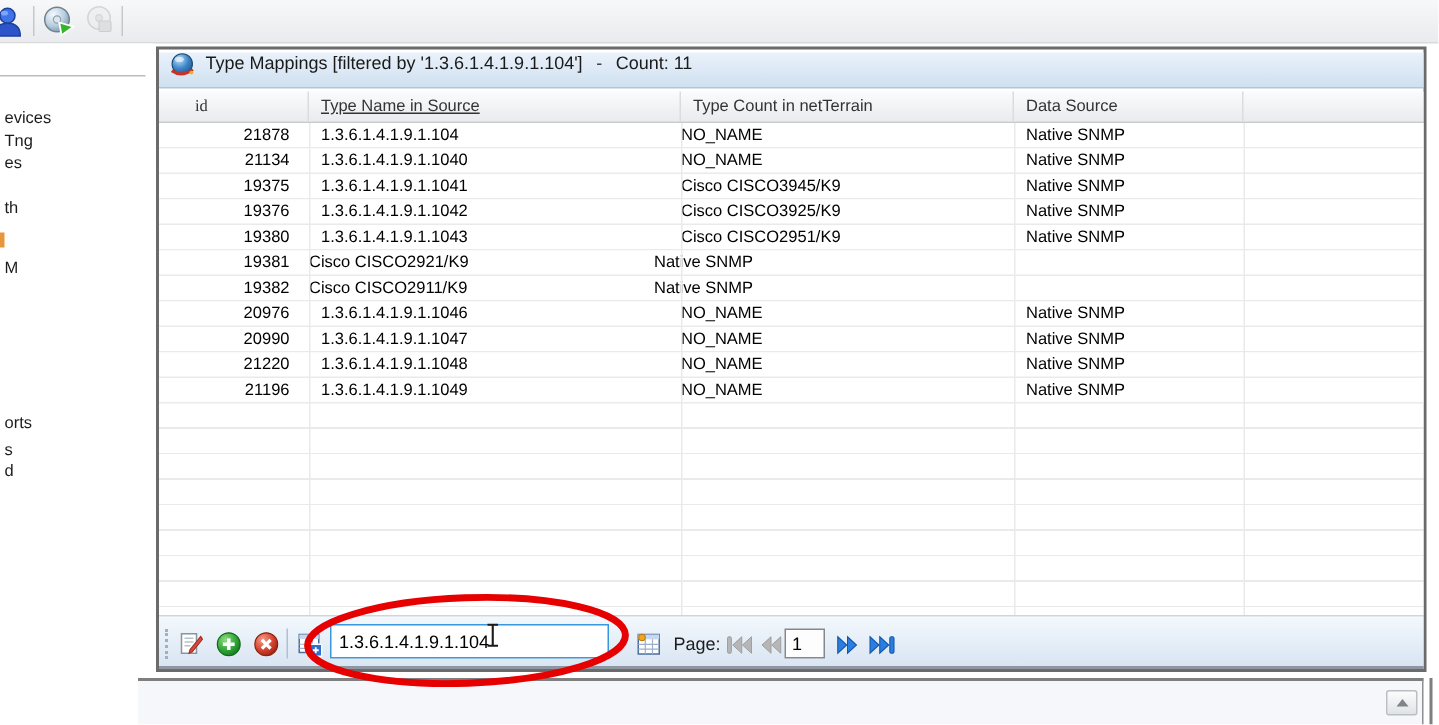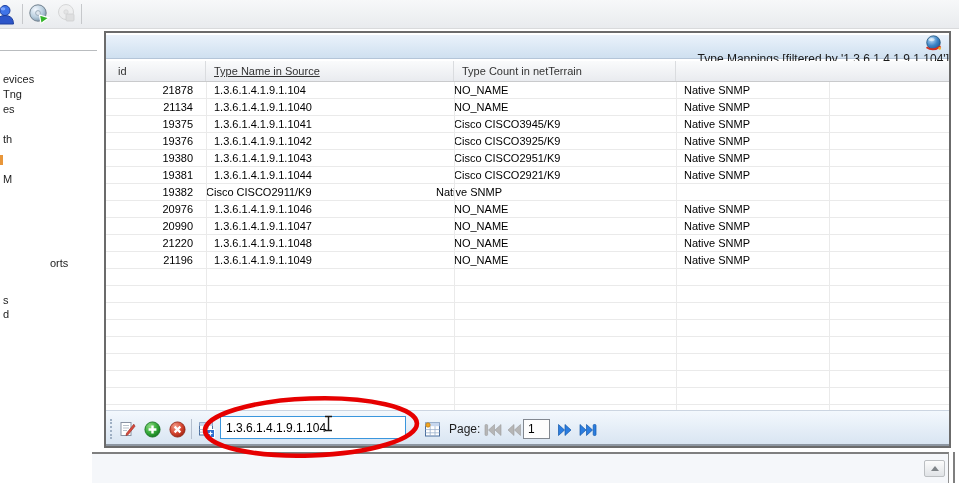--- a/index.html
+++ b/index.html
@@ -29,35 +29,35 @@
 
   
   .panel {
     position:absolute; left:104px; top:31px; width:847px; height:417px;
     border:2px solid #6b6b6b; background:#fff;
   }
   .panel-titlebar {
     position:absolute; left:0; right:0; top:2px; height:24px;
     background: linear-gradient(#eaf2fb, #cfe0f0);
     border-bottom:1px solid #b4c5d8;
-    display:flex; align-items:flex-end; padding-left:7px;
-    font-size:12px; color:#1a1a1a; white-space:nowrap;flex-direction:column;
+    display:flex; align-items:flex-start; padding-left:7px;
+    font-size:12px; color:#1a1a1a; white-space:nowrap;
   }
   .panel-titlebar .t-icon { margin-right:7px; display:inline-flex; }
   .panel-titlebar .t-dash { margin:0 9px; color:#333; }
 
   .grid { position:absolute; left:0; right:0; top:28px; bottom:36px; }
   .grid-header {
     height:21px; display:flex;
     background: linear-gradient(#fafbfc, #e9ebef);
     border-bottom:1px solid #c9cacc;
     font-size:11px; color:#333; line-height:20px;
   }
   .grid-header .hc { border-right:1px solid #dadcdf; padding-left:8px; overflow:hidden; white-space:nowrap; }
-  .hc.c-id { width:100px; padding-left:12px; }
+  .hc.c-id { width:100px; padding-left:24px;font-family:Liberation Serif, serif; }
   .hc.c-src { width:248px;text-decoration:underline; }
   .hc.c-nt { width:222px; }
   .hc.c-ds { width:153px; }
   .hc.c-blank { flex:1; border-right:none; }
 
   .grid-body {
     position:absolute; left:0; right:0; top:21px; bottom:0; overflow:hidden;
     background: repeating-linear-gradient(to bottom, #ffffff 0 16px, #eaeaea 16px 17px);
   }
   .vline { position:absolute; top:0; bottom:0; width:1px; background:#eaeaea; pointer-events:none; }
@@ -147,21 +147,21 @@
 </div>
 
 <div class="sidebar">
   <div class="sidebar-hline"></div>
   <div class="side-item" style="top:44px;">evices</div>
   <div class="side-item" style="top:59px;">Tng</div>
   <div class="side-item" style="top:74px;">es</div>
   <div class="side-item" style="top:104px;text-align:right;">th</div>
   <div class="side-sliver" style="top:126px;"></div>
   <div class="side-item" style="top:144px;">M</div>
-  <div class="side-item" style="top:228px;margin-left:47px;">orts</div>
+  <div class="side-item" style="top:247px;">orts</div>
   <div class="side-item" style="top:265px;">s</div>
   <div class="side-item" style="top:279px;">d</div>
 </div>
 
 <div class="panel">
 
   <div class="panel-titlebar">
     <span class="t-icon">
       <svg width="17" height="17" viewBox="0 0 17 17">
         <defs>
@@ -180,20 +180,21 @@
     <span>Type Mappings [filtered by '1.3.6.1.4.1.9.1.104']</span>
     <span class="t-dash">-</span>
     <span>Count: 11</span>
   </div>
 
   <div class="grid">
     <div class="grid-header">
       <div class="hc c-id">id</div>
       <div class="hc c-src">Type Name in Source</div>
       <div class="hc c-nt">Type Count in netTerrain</div>
+      <div class="hc c-ds">Data Source</div>
       <div class="hc c-blank"></div>
     </div>
     <div class="grid-body">
 
   <div class="row">
     <div class="cell c-id">21878</div>
     <div class="cell c-src">1.3.6.1.4.1.9.1.104</div>
     <div class="cell c-nt">NO_NAME</div>
     <div class="cell c-ds">Native SNMP</div>
     <div class="cell c-blank"></div>
@@ -226,21 +227,20 @@
   <div class="row">
     <div class="cell c-id">19380</div>
     <div class="cell c-src">1.3.6.1.4.1.9.1.1043</div>
     <div class="cell c-nt">Cisco CISCO2951/K9</div>
     <div class="cell c-ds">Native SNMP</div>
     <div class="cell c-blank"></div>
   </div>
 
   <div class="row">
     <div class="cell c-id">19381</div>
-    <div class="cell c-src">1.3.6.1.4.1.9.1.1044</div>
     <div class="cell c-nt">Cisco CISCO2921/K9</div>
     <div class="cell c-ds">Native SNMP</div>
     <div class="cell c-blank"></div>
   </div>
 
   <div class="row">
     <div class="cell c-id">19382</div>
     <div class="cell c-nt">Cisco CISCO2911/K9</div>
     <div class="cell c-ds">Native SNMP</div>
     <div class="cell c-blank"></div>

